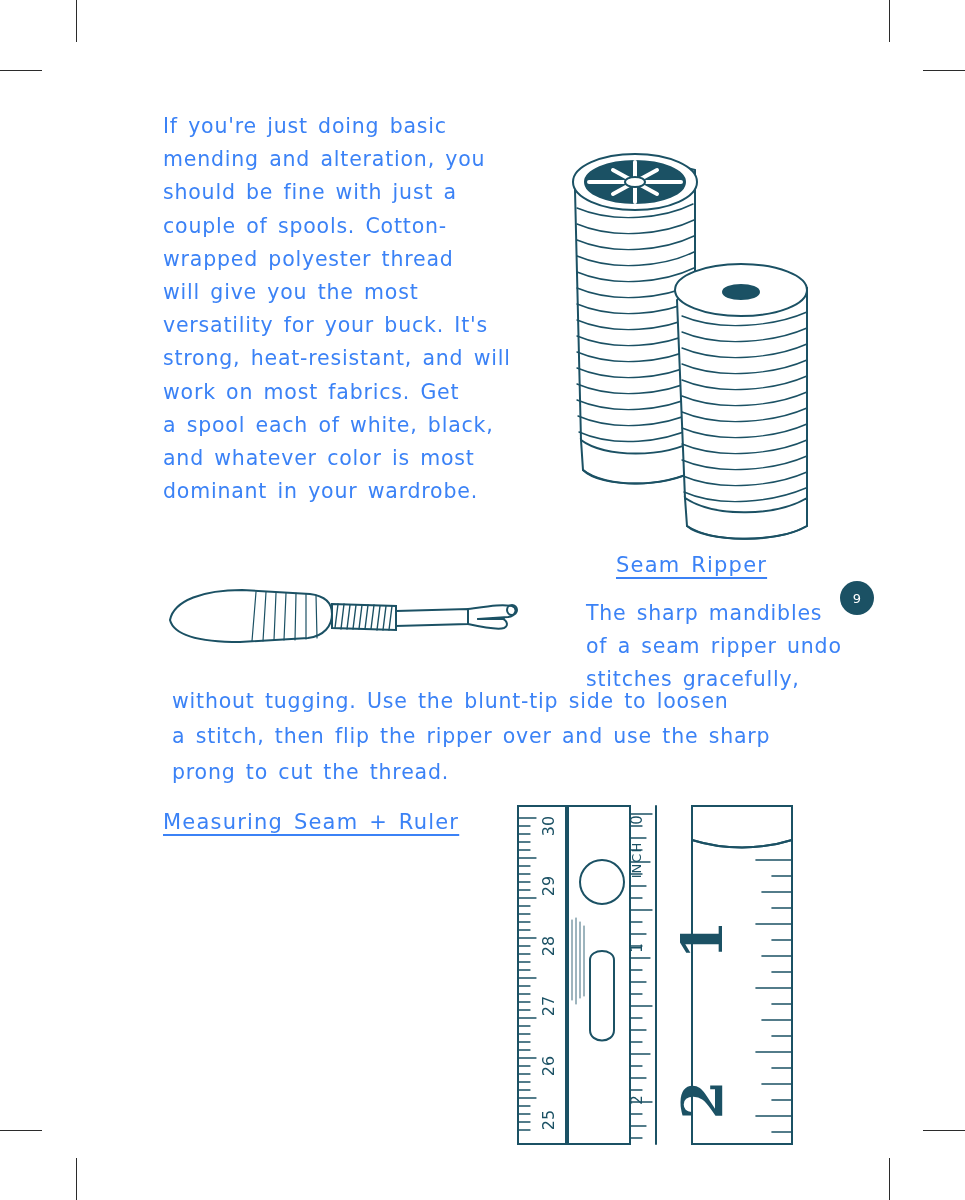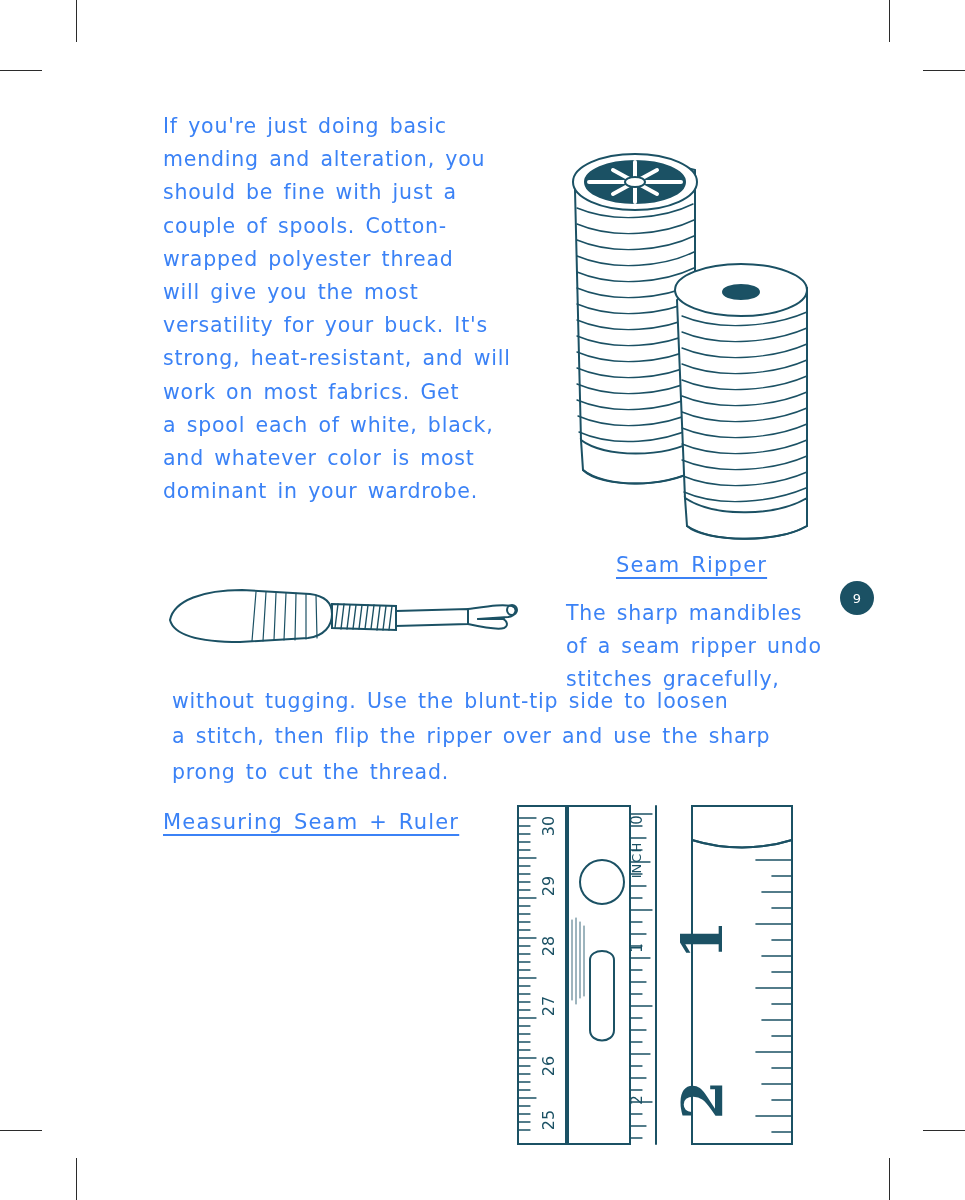--- a/index.html
+++ b/index.html
@@ -157,21 +157,21 @@
       </g>
       <path d="M140 358 C170 378 232 376 262 358 L262 386 C232 404 160 402 142 386 Z" fill="#ffffff"></path>
       <path d="M142 386 C170 404 234 402 262 386"></path>
     </svg>
   </div>
 
   <div class="hand heading" style="left:592px; top:548px;margin-left:24px;">Seam Ripper</div>
 
   <div class="page-badge" style="left:840px; top:581px;">9</div>
 
-  <div class="hand body-text" style="left:566px; top:597px; width:300px;">The sharp mandibles
+  <div class="hand body-text" style="left:586px; top:597px; width:300px;">The sharp mandibles
 of a seam ripper undo
 stitches gracefully,</div>
 
   <div class="art" style="left:160px; top:580px;">
     <svg width="370" height="80" viewBox="0 0 370 80" fill="none" stroke="#1b5164" stroke-width="2" stroke-linecap="round">
 
       <path d="M10 40 C14 20 44 10 82 10 L150 14 C166 16 172 24 172 34 C172 46 164 56 148 58 L80 62 C42 62 14 56 10 40 Z" fill="#ffffff"></path>
 
       <g stroke-width="1.2">
         <path d="M96 12 L92 61"></path>

